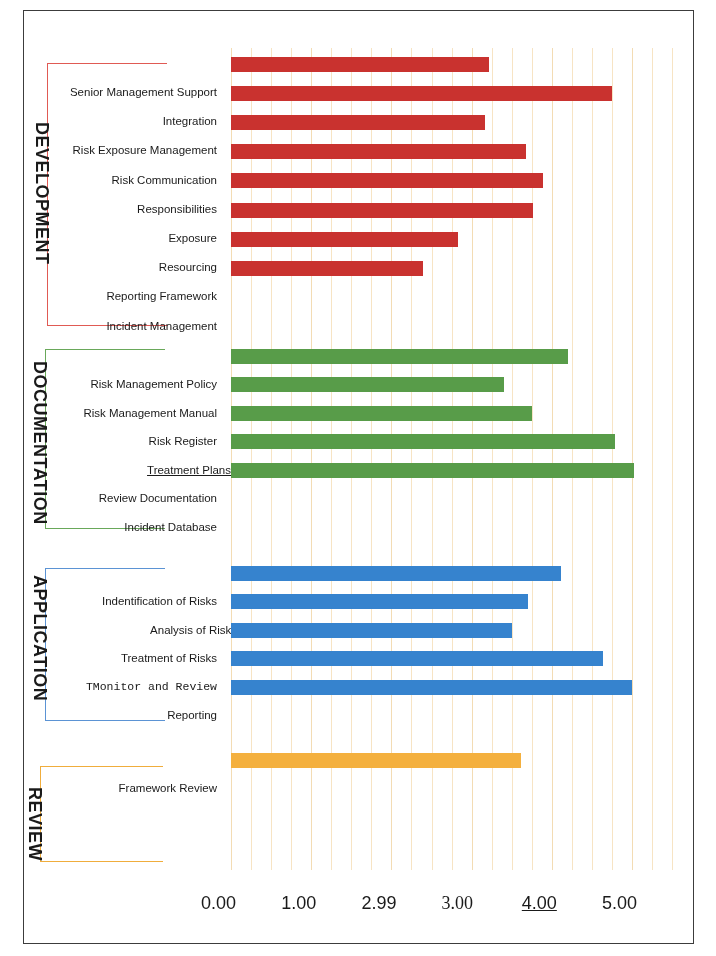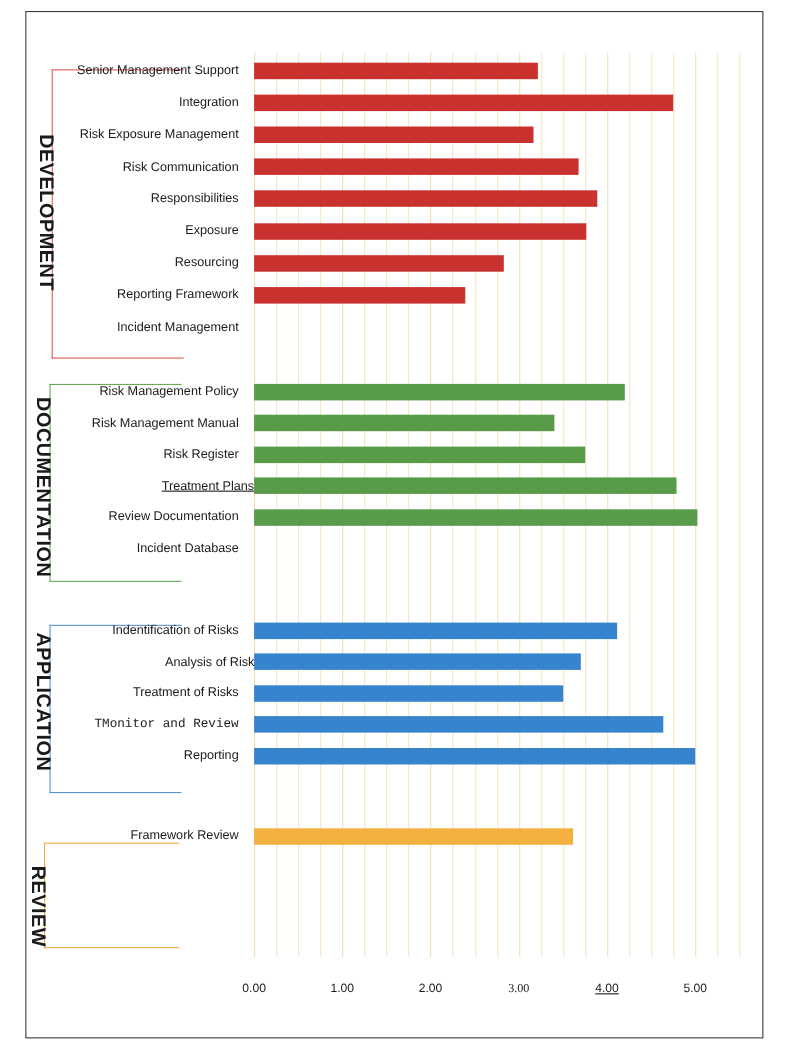--- a/index.html
+++ b/index.html
@@ -84,40 +84,41 @@
   
   .catlabel {
     position: absolute;
     right: 0;
     text-align: right;
     font-size: 11.5px;
     color: #1a1a1a;
     white-space: nowrap;
     line-height: 14px;
     font-family: "Liberation Sans", sans-serif;
+    margin-top: 28px;
   }
 
   
   .bar {
     position: absolute;
     height: 15px;
   }
   .bar.dev { background: #c9322f; }
   .bar.doc { background: #589c49; }
   .bar.app { background: #3683ce; }
   .bar.rev { background: #f4b03e; }
 
   
   .xtick {
     position: absolute;
     top: 893px;
     width: 60px;
     margin-left: -30px;
-    text-align: center;
-    font-size: 11px;
+    text-align: left;
+    font-size: 18px;
     color: #1a1a1a;
     font-family: "Liberation Sans", sans-serif;
   }
 </style>
 </head>
 <body>
 
 <div id="page">
   <div id="frame"></div>
   <div id="chart">
@@ -198,19 +199,19 @@
         <div class="bar app" title="Indentification of Risks: 4.11" style="left: 231px; top: 565.5px; width: 329.622px;"></div>
         <div class="bar app" title="Analysis of Risks: 3.70" style="left: 231px; top: 594.1px; width: 296.74px;"></div>
         <div class="bar app" title="Treatment of Risks: 3.50" style="left: 231px; top: 622.7px; width: 280.7px;"></div>
         <div class="bar app" title="TMonitor and Review: 4.64" style="left: 231px; top: 651.3px; width: 372.128px;"></div>
         <div class="bar app" title="Reporting: 5.00" style="left: 231px; top: 679.9px; width: 401px;"></div>
         <div class="bar rev" title="Framework Review: 3.61" style="left: 231px; top: 752.5px; width: 289.522px;"></div>
       </div>
     <div id="xticks">
         <div class="xtick" style="left: 231px;">0.00</div>
         <div class="xtick" style="left: 311.2px;">1.00</div>
-        <div class="xtick" style="left: 391.4px;">2.00</div>
+        <div class="xtick" style="left: 391.4px;">2.99</div>
         <div class="xtick" style="left: 471.6px; font-family: Liberation Serif, serif;">3.00</div>
         <div class="xtick" style="left: 551.8px; text-decoration: underline;">4.00</div>
         <div class="xtick" style="left: 632px;">5.00</div>
       </div>
   </div>
 </div>
 
 </body></html>

